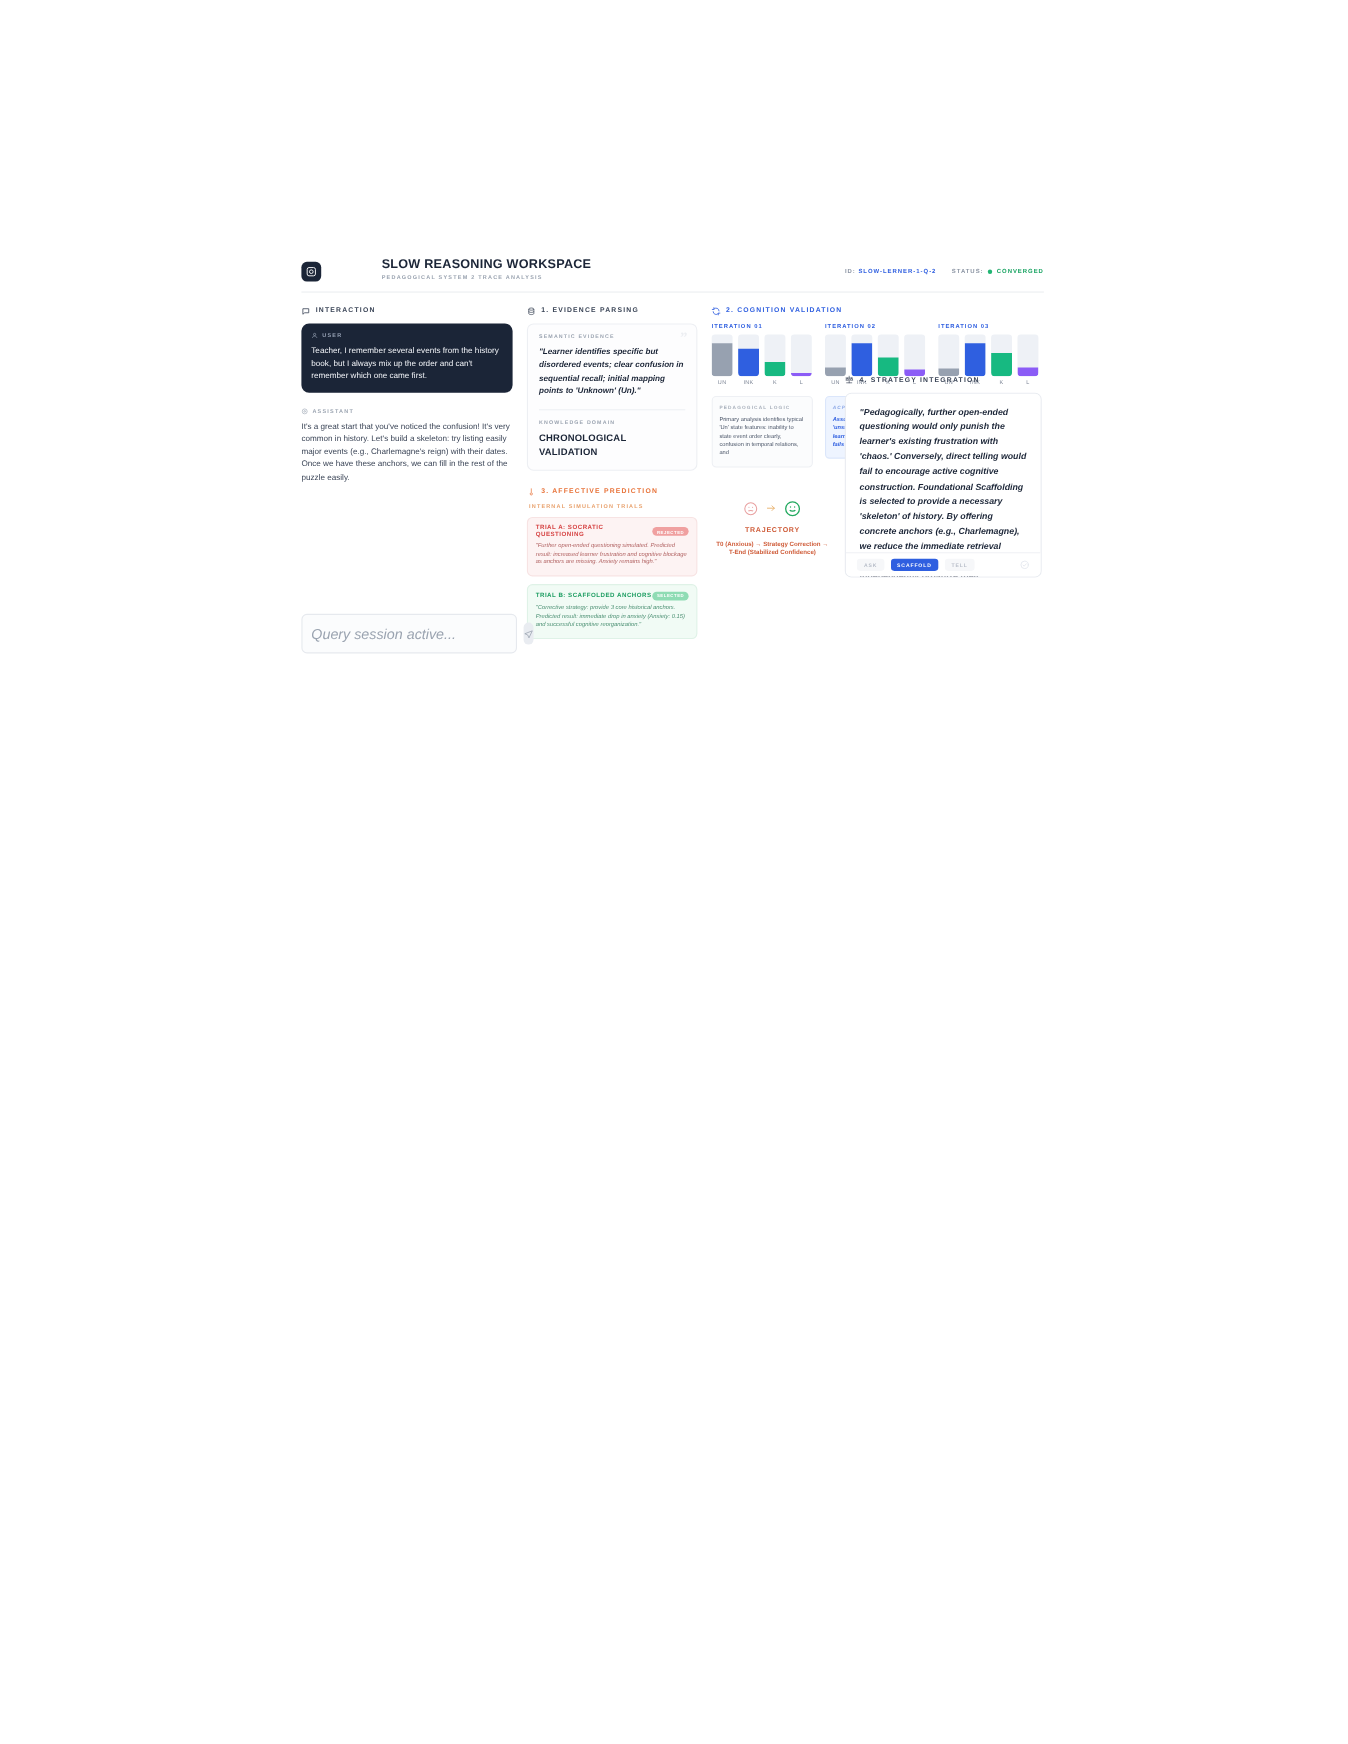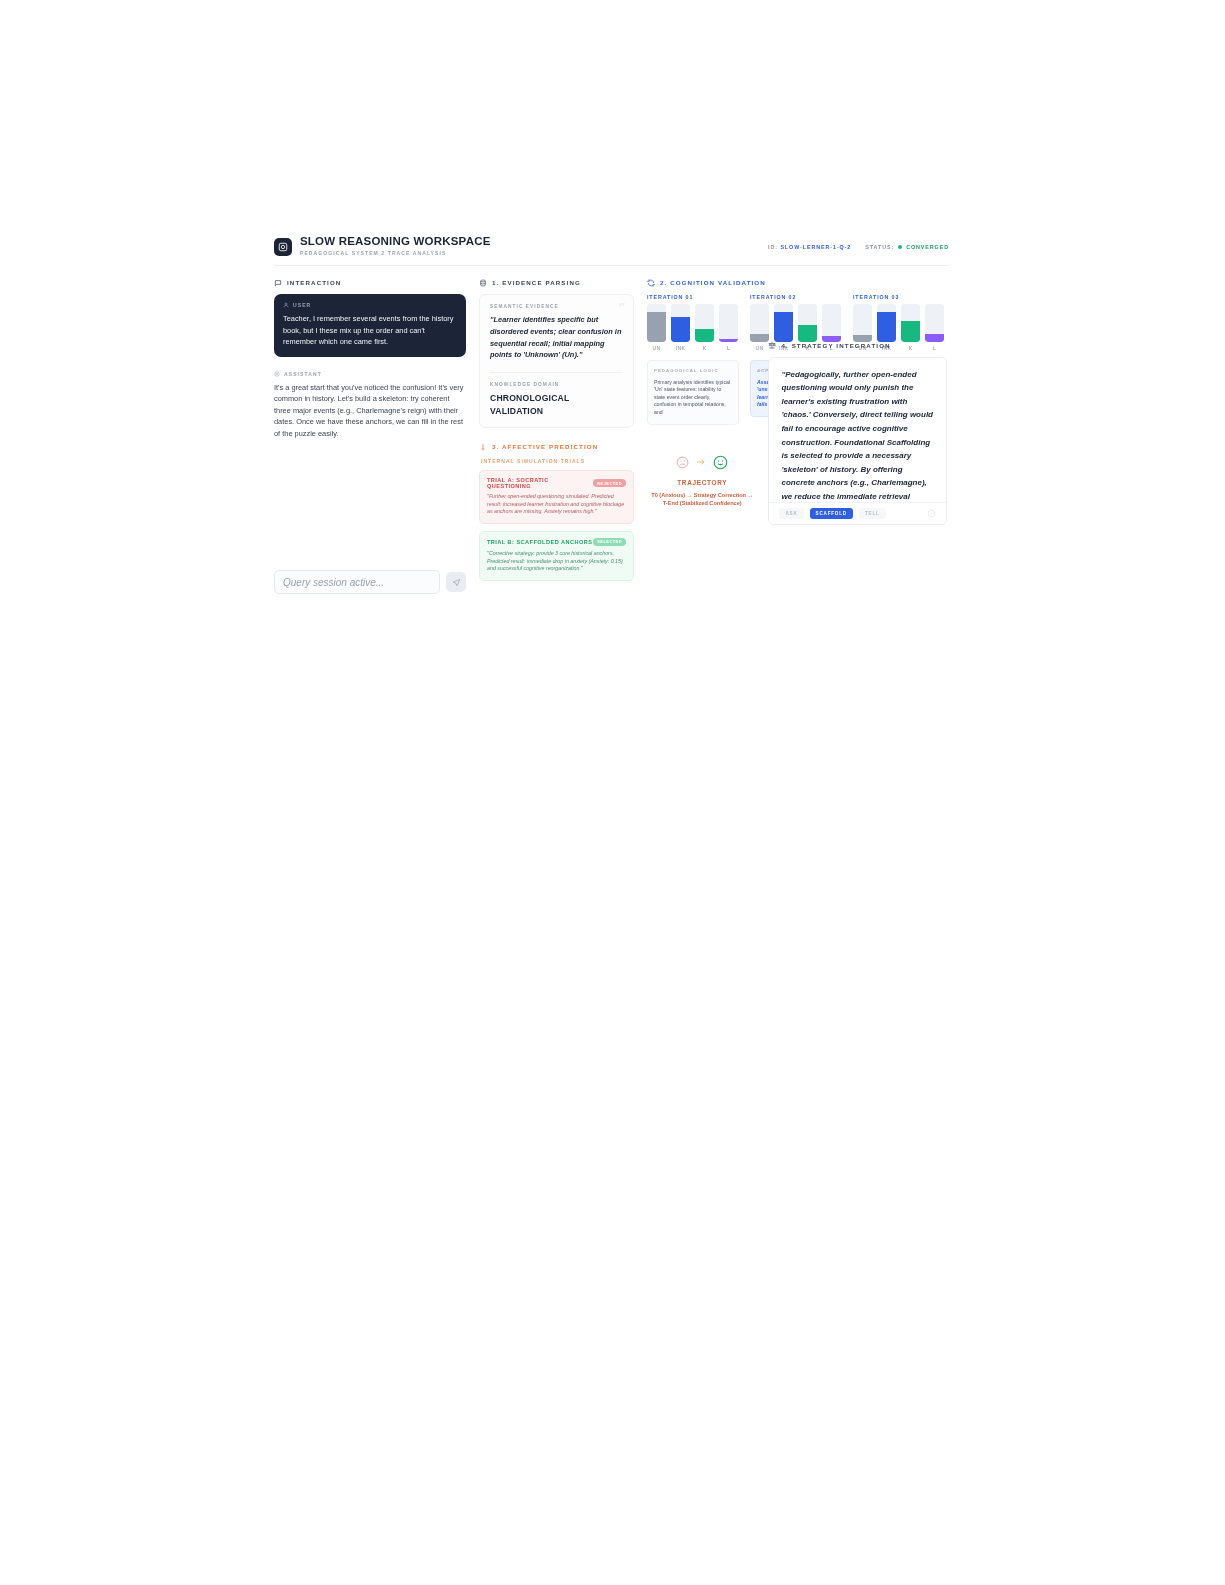--- a/index.html
+++ b/index.html
@@ -22,21 +22,21 @@
     border-bottom: 1px solid #eceef1;
     padding-bottom: 4px;
   }
   .hdr-logo {
     width: 18px; height: 18px; border-radius: 5px;
     background: #1b2537;
     display: flex; align-items: center; justify-content: center;
     margin-right: 8px; flex: 0 0 auto;
   }
   .hdr-logo svg { width: 10px; height: 10px; }
-  .hdr-titles { display: flex; flex-direction: column; justify-content: flex-end; }
+  .hdr-titles { display: flex; flex-direction: column; justify-content: flex-end; margin-left: 47px; }
   .hdr-title {
     font-size: 11.5px; font-weight: bold; color: #1b2537;
     letter-spacing: .2px; line-height: 13px;
   }
   .hdr-sub {
     font-size: 5px; font-weight: bold; color: #9aa3b0;
     letter-spacing: 1.1px; line-height: 9px; margin-top: 1px;
   }
   .hdr-right {
     margin-left: auto; display: flex; align-items: center; gap: 14px;
@@ -85,24 +85,24 @@
   .role svg { width: 6px; height: 6px; }
   .bubble-user-text { font-size: 7.4px; line-height: 11.5px; color: #f1f3f7; }
   .asst-block { margin-top: 14px; }
   .asst-text { font-size: 7.4px; line-height: 11.5px; color: #3b4557; }
 
   .composer {
     position: absolute; left: 0; bottom: 0;
     display: flex; align-items: center; gap: 6px; width: 100%;
   }
   .composer input {
-    flex: 1; height: 24px;
+    flex: 1; height: 36px;
     border: 1px solid #e6e9ee; border-radius: 5px;
     background: #fbfcfd; outline: none;
-    padding: 0 8px; font-size: 10px; font-style: italic;
+    padding: 0 8px; font-size: 13px; font-style: italic;
     color: #8d95a3; font-family: "Liberation Sans", sans-serif;
   }
   .composer input::placeholder { color: #9aa3b0; font-style: italic; }
   .send-btn {
     width: 20px; height: 20px; border-radius: 5px;
     background: #e9ecf1; border: none;
     display: flex; align-items: center; justify-content: center;
     cursor: pointer;
   }
   .send-btn svg { width: 9px; height: 9px; }
@@ -274,32 +274,32 @@
 
       <div class="chat-wrap">
         <div class="bubble-user">
           <div class="role user">
             <svg viewBox="0 0 24 24" fill="none" stroke="#98a3b6" stroke-width="2.4">
               <circle cx="12" cy="8" r="4"></circle>
                 <path d="M4 21c0-4.4 3.6-7 8-7s8 2.6 8 7"></path>
             </svg>
             <span>USER</span>
           </div>
-          <div class="bubble-user-text">Teacher, I remember several events from the history book, but I these mix up the order and can't remember which one came first.</div>
+          <div class="bubble-user-text">Teacher, I remember several events from the history book, but I always mix up the order and can't remember which one came first.</div>
         </div>
 
         <div class="asst-block">
           <div class="role asst">
             <svg viewBox="0 0 24 24" fill="none" stroke="#9aa3b0" stroke-width="2.2">
               <circle cx="12" cy="12" r="9"></circle>
                 <circle cx="12" cy="12" r="3"></circle>
             </svg>
             <span>ASSISTANT</span>
           </div>
-          <div class="asst-text">It's a great start that you've noticed the confusion! It's very common in history. Let's build a skeleton: try coherent three major events (e.g., Charlemagne's reign) with their dates. Once we have these anchors, we can fill in the rest of the puzzle easily.</div>
+          <div class="asst-text">It's a great start that you've noticed the confusion! It's very common in history. Let's build a skeleton: try listing easily major events (e.g., Charlemagne's reign) with their dates. Once we have these anchors, we can fill in the rest of the puzzle easily.</div>
         </div>
 
         <div class="composer">
           <input type="text" placeholder="Query session active..." style="">
           <button class="send-btn">
             <span>
               <svg viewBox="0 0 24 24" fill="none" stroke="#97a0ad" stroke-width="1.8" stroke-linejoin="round">
                 <path d="M21 4 3 11l7 3 3 7z"></path>
               </svg>
             </span>

